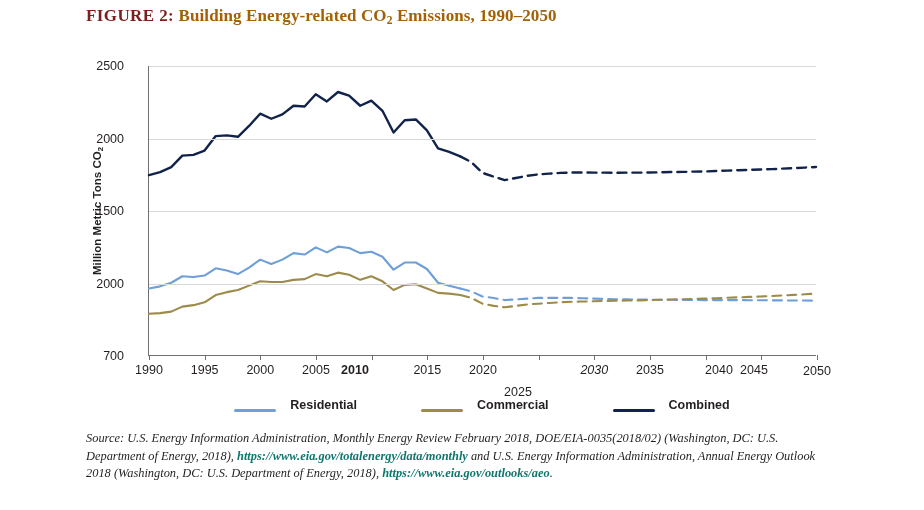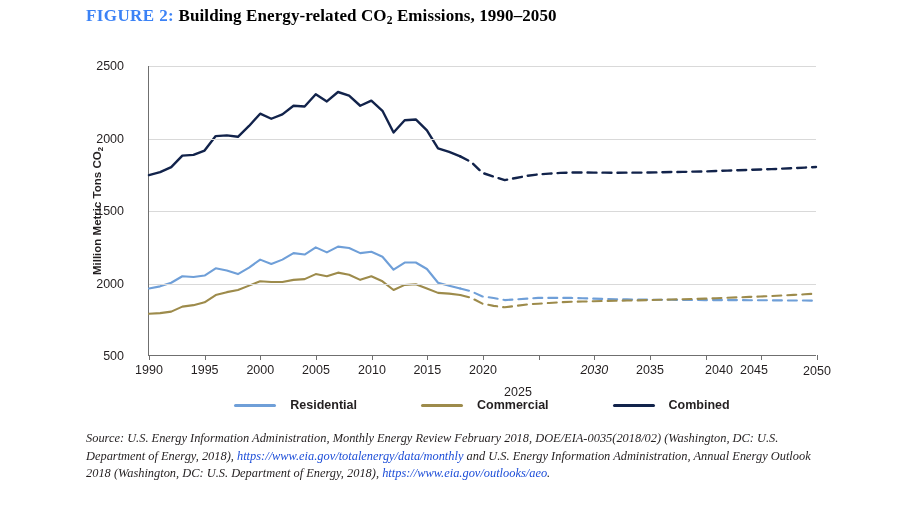--- a/index.html
+++ b/index.html
@@ -21,25 +21,25 @@
     position: absolute;
     left: 86px;
     top: 6px;
     font-family: "Liberation Serif", serif;
     font-size: 17px;
     font-weight: bold;
     letter-spacing: 0.1px;
     white-space: nowrap;
   }
   #figure-title .figlabel {
-    color: #3b82f6;
+    color: #7f1d1d;
     letter-spacing: 0.4px;
   }
   #figure-title .titletext {
-    color: #000000;
+    color: #a16207;
   }
   sub {
     font-size: 0.68em;
     vertical-align: -0.25em;
   }
 
   
   #chart-wrap {
     position: absolute;
     left: 0;
@@ -115,21 +115,21 @@
     top: 398px;
     width: 668px;
     display: flex;
     justify-content: center;
     gap: 64px;
     font-size: 12.5px;
     font-weight: bold;
   }
   .legend-item {
     display: flex;
-    align-items: center;
+    align-items: flex-end;
     gap: 14px;
     white-space: nowrap;
   }
   .legend-swatch {
     width: 42px;
     height: 3px;
     border-radius: 2px;
   }
 
   
@@ -138,22 +138,23 @@
     left: 86px;
     top: 430px;
     width: 740px;
     font-family: "Liberation Serif", serif;
     font-style: italic;
     font-size: 12.4px;
     line-height: 1.42;
     color: #231f20;
   }
   #source a, #source .link {
-    color: #1d4ed8;
+    color: #0f766e;
     text-decoration: none;
+    font-weight: bold;
   }
 </style>
 </head>
 <body>
 
 <div id="figure-title">
   <span class="figlabel">FIGURE 2:</span>
   <span class="titletext"><span>Building Energy-related CO</span><sub>2</sub><span> Emissions, 1990–2050</span></span>
 </div>
 
@@ -162,39 +163,39 @@
   <div id="plot">
 
     <svg id="svg-lines" viewBox="0 0 668 290" preserveAspectRatio="none">
         <polyline points="0.00,223.30 11.13,221.13 22.27,217.50 33.40,210.97 44.53,211.70 55.67,210.25 66.80,203.00 77.93,205.18 89.07,208.80 100.20,202.28 111.33,194.30 122.47,198.65 133.60,194.30 144.73,187.78 155.87,189.23 167.00,181.97 178.13,187.05 189.27,181.25 200.40,182.70 211.53,187.78 222.67,186.32 233.80,191.40 244.93,204.45 256.07,197.20 267.20,197.20 278.33,203.73 289.47,217.50 300.60,220.40 311.73,223.30" fill="none" stroke="#6f9fd8" stroke-width="2.1" stroke-linejoin="round" stroke-linecap="round"></polyline>
         <polyline points="311.73,223.30 322.87,226.20 334.00,231.28 345.13,232.72 356.27,234.90 367.40,234.18 378.53,233.45 389.67,232.72 400.80,232.72 411.93,232.72 423.07,232.72 434.20,233.01 445.33,233.45 456.47,233.74 467.60,234.03 478.73,234.18 489.87,234.32 501.00,234.47 512.13,234.61 523.27,234.61 534.40,234.75 545.53,234.75 556.67,234.90 567.80,234.90 578.93,234.90 590.07,234.90 601.20,235.05 612.33,235.05 623.47,235.19 634.60,235.19 645.73,235.34 656.87,235.34 668.00,235.48" fill="none" stroke="#6f9fd8" stroke-width="2.1" stroke-linejoin="round" stroke-linecap="round" stroke-dasharray="9,6"></polyline>
         <polyline points="0.00,248.68 11.13,247.95 22.27,246.50 33.40,241.43 44.53,239.97 55.67,237.07 66.80,229.82 77.93,226.93 89.07,224.75 100.20,220.40 111.33,216.05 122.47,216.78 133.60,216.78 144.73,214.60 155.87,213.88 167.00,208.80 178.13,210.97 189.27,207.35 200.40,209.52 211.53,214.60 222.67,210.97 233.80,216.05 244.93,224.75 256.07,219.68 267.20,218.95 278.33,223.30 289.47,227.65 300.60,228.38 311.73,229.82" fill="none" stroke="#9d8b4b" stroke-width="2.1" stroke-linejoin="round" stroke-linecap="round"></polyline>
         <polyline points="311.73,229.82 322.87,232.72 334.00,238.53 345.13,240.70 356.27,242.15 367.40,240.70 378.53,239.25 389.67,238.53 400.80,237.80 411.93,237.07 423.07,236.64 434.20,236.35 445.33,236.06 456.47,235.77 467.60,235.63 478.73,235.34 489.87,235.19 501.00,234.90 512.13,234.61 523.27,234.32 534.40,234.03 545.53,233.74 556.67,233.45 567.80,233.01 578.93,232.58 590.07,232.14 601.20,231.71 612.33,231.28 623.47,230.84 634.60,230.26 645.73,229.68 656.87,229.10 668.00,228.38" fill="none" stroke="#9d8b4b" stroke-width="2.1" stroke-linejoin="round" stroke-linecap="round" stroke-dasharray="9,6"></polyline>
         <polyline points="0.00,109.47 11.13,106.58 22.27,101.50 33.40,89.90 44.53,89.18 55.67,84.82 66.80,70.33 77.93,69.60 89.07,71.05 100.20,60.18 111.33,47.85 122.47,52.93 133.60,48.57 144.73,39.88 155.87,40.60 167.00,28.28 178.13,35.53 189.27,26.10 200.40,29.73 211.53,39.88 222.67,34.80 233.80,44.95 244.93,66.70 256.07,54.38 267.20,53.65 278.33,64.53 289.47,82.65 300.60,86.28 311.73,90.63" fill="none" stroke="#12234b" stroke-width="2.4" stroke-linejoin="round" stroke-linecap="round"></polyline>
         <polyline points="311.73,90.63 322.87,96.43 334.00,107.30 345.13,110.92 356.27,114.55 367.40,112.38 378.53,110.20 389.67,108.75 400.80,108.03 411.93,107.30 423.07,106.87 434.20,106.87 445.33,107.01 456.47,107.01 467.60,107.16 478.73,107.01 489.87,107.01 501.00,106.87 512.13,106.72 523.27,106.43 534.40,106.29 545.53,106.00 556.67,105.85 567.80,105.42 578.93,104.98 590.07,104.55 601.20,104.26 612.33,103.82 623.47,103.53 634.60,102.95 645.73,102.52 656.87,101.94 668.00,101.36" fill="none" stroke="#12234b" stroke-width="2.4" stroke-linejoin="round" stroke-linecap="round" stroke-dasharray="9,6"></polyline>
       </svg>
-  <div class="ytick-label" style="top: 290px;">500</div>
+  <div class="ytick-label" style="top: 290px;">700</div>
       <div class="gridline" style="top: 217.5px;"></div>
       <div class="ytick-label" style="top: 217.5px;">2000</div>
       <div class="gridline" style="top: 145px;"></div>
       <div class="ytick-label" style="top: 145px;">1500</div>
       <div class="gridline" style="top: 72.5px;"></div>
       <div class="ytick-label" style="top: 72.5px;">2000</div>
       <div class="gridline" style="top: 0px;"></div>
       <div class="ytick-label" style="top: 0px;">2500</div>
       <div class="xtick" style="left: 0px;"></div>
       <div class="xtick-label" style="left: 0px;">1990</div>
       <div class="xtick" style="left: 55.6667px;"></div>
       <div class="xtick-label" style="left: 55.6667px;">1995</div>
       <div class="xtick" style="left: 111.333px;"></div>
       <div class="xtick-label" style="left: 111.333px;">2000</div>
       <div class="xtick" style="left: 167px;"></div>
       <div class="xtick-label" style="left: 167px;">2005</div>
       <div class="xtick" style="left: 222.667px;"></div>
-      <div class="xtick-label" style="left: 223px;">2010</div>
+      <div class="xtick-label" style="left: 206px; font-weight: bold;">2010</div>
       <div class="xtick" style="left: 278.333px;"></div>
       <div class="xtick-label" style="left: 278.333px;">2015</div>
       <div class="xtick" style="left: 334px;"></div>
       <div class="xtick-label" style="left: 334px;">2020</div>
       <div class="xtick" style="left: 389.667px;"></div>
       <div class="xtick-label" style="left: 369px; margin-top: 30px;">2025</div>
       <div class="xtick" style="left: 445.333px;"></div>
       <div class="xtick-label" style="left: 445.333px; font-style: italic;">2030</div>
       <div class="xtick" style="left: 501px;"></div>
       <div class="xtick-label" style="left: 501px;">2035</div>

